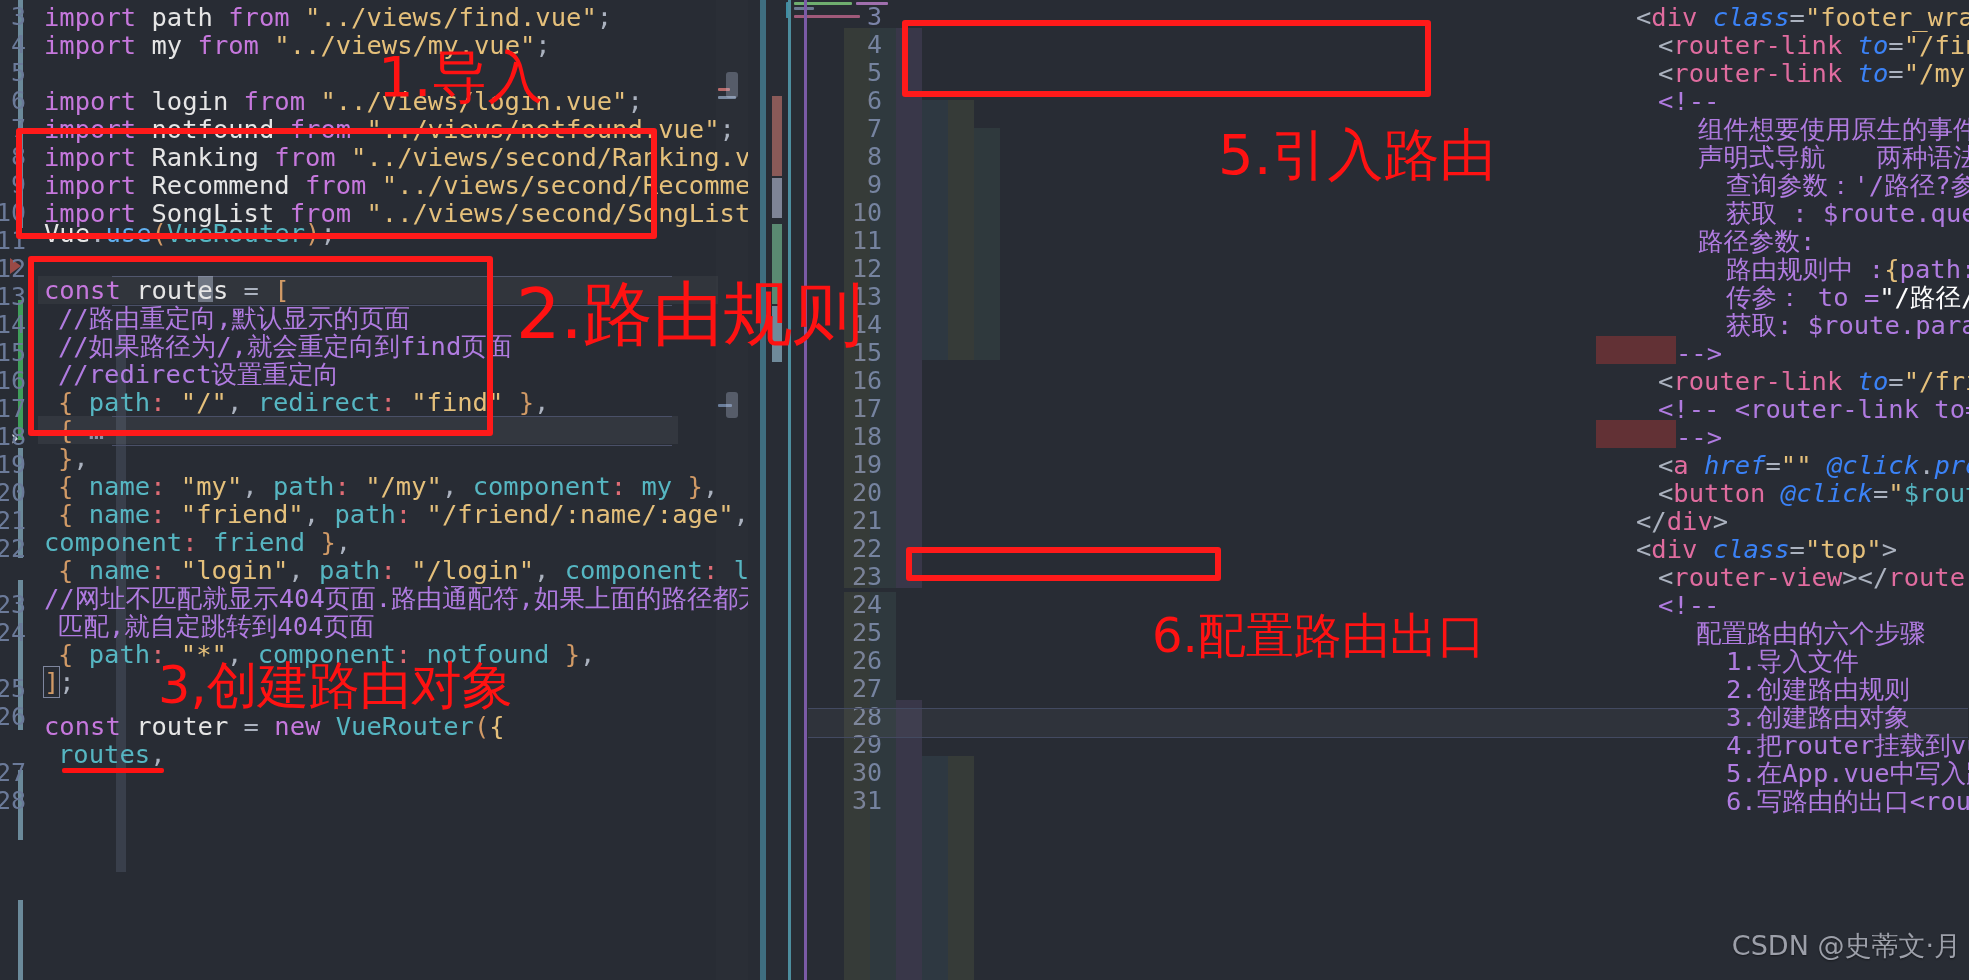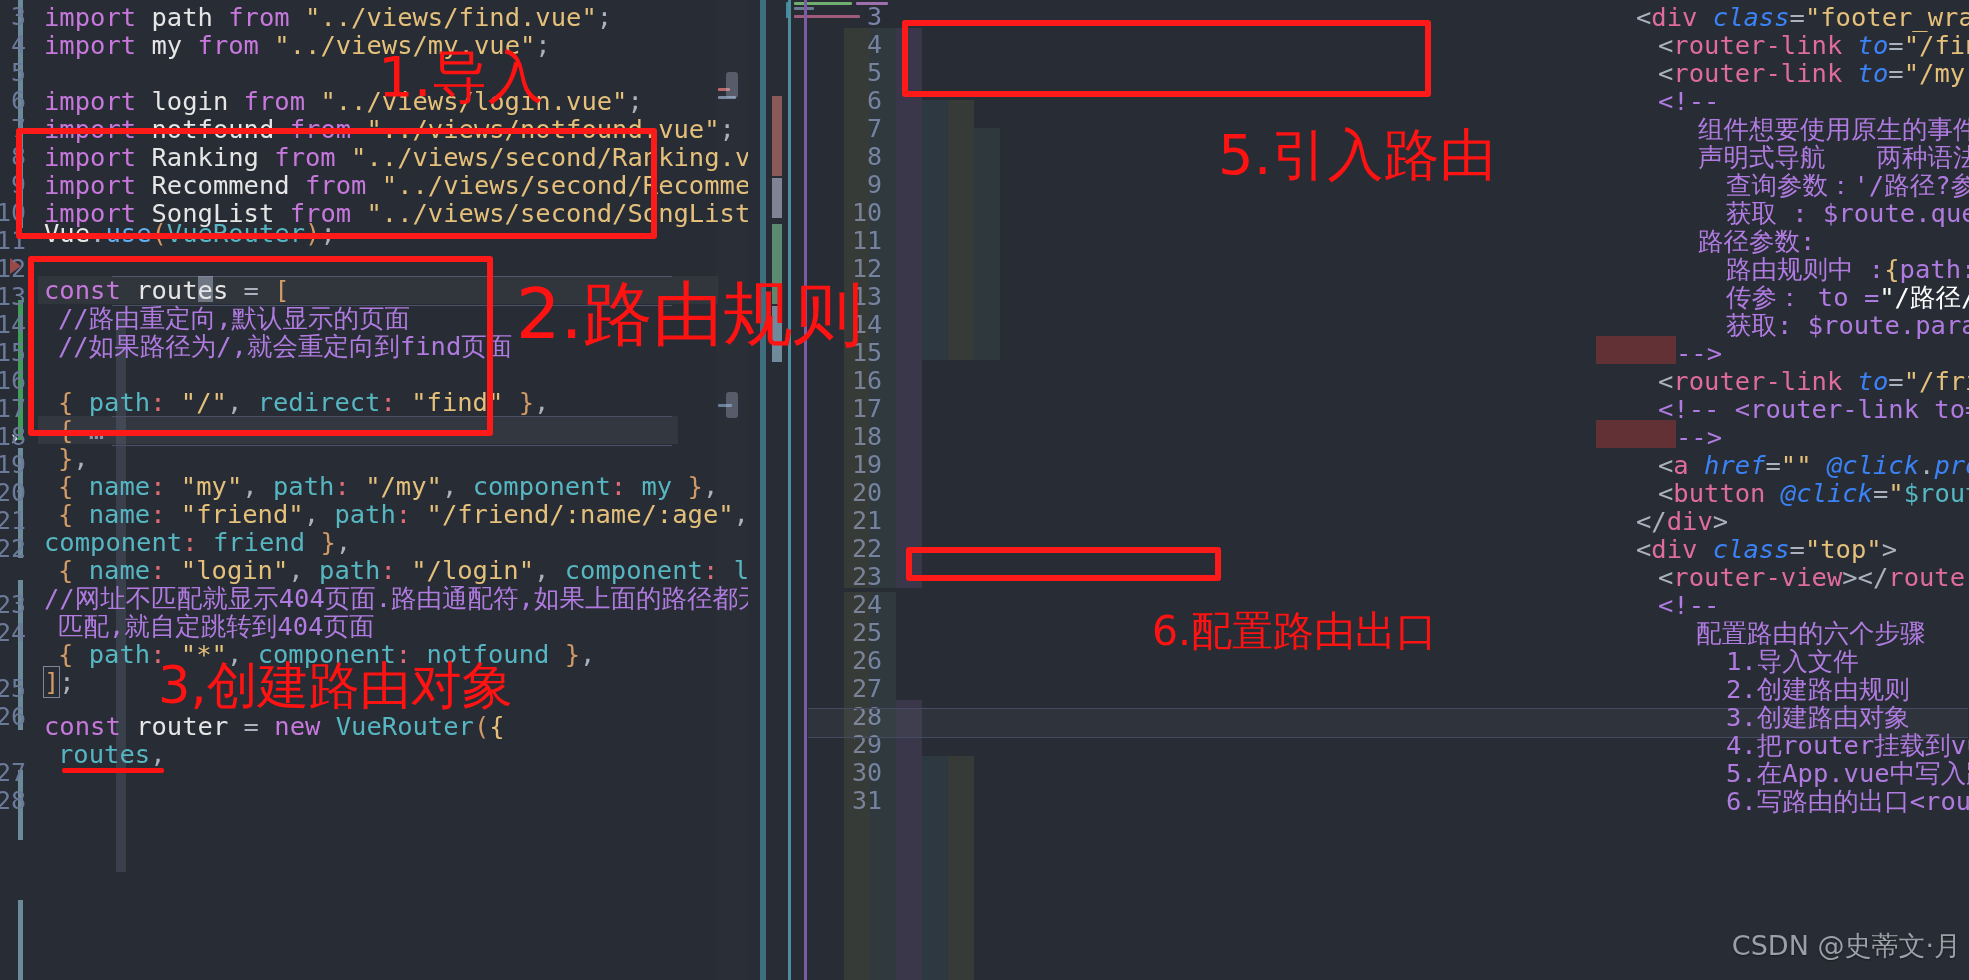--- a/index.html
+++ b/index.html
@@ -122,20 +122,21 @@
     <div class="line" style="top:31px"><span class="kw">import</span> <span class="id">my</span> <span class="kw">from</span> <span class="str">"../views/my.vue"</span><span class="punc">;</span></div>
     <div class="line" style="top:87px"><span class="kw">import</span> <span class="id">login</span> <span class="kw">from</span> <span class="str">"../views/login.vue"</span><span class="punc">;</span></div>
     <div class="line" style="top:115px"><span class="kw">import</span> <span class="id">notfound</span> <span class="kw">from</span> <span class="str">"../views/notfound.vue"</span><span class="punc">;</span></div>
     <div class="line" style="top:143px"><span class="kw">import</span> <span class="id">Ranking</span> <span class="kw">from</span> <span class="str">"../views/second/Ranking.vue"</span></div>
     <div class="line" style="top:171px"><span class="kw">import</span> <span class="id">Recommend</span> <span class="kw">from</span> <span class="str">"../views/second/Recommend.vue"</span></div>
     <div class="line" style="top:199px"><span class="kw">import</span> <span class="id">SongList</span> <span class="kw">from</span> <span class="str">"../views/second/SongList.vue"</span></div>
     <div class="line" style="top:219px"><span class="id">Vue</span><span class="punc">.</span><span class="fn">use</span><span class="org">(</span><span class="blu">VueRouter</span><span class="org">)</span><span class="punc">;</span></div>
     <div class="line" style="top:276px"><span class="kw">const</span> <span class="id">routes</span> <span class="punc">=</span> <span class="org">[</span></div>
     <div class="line" style="top:304px;left:58px"><span class="cm">//路由重定向,默认显示的页面</span></div>
     <div class="line" style="top:332px;left:58px"><span class="cm">//如果路径为/,就会重定向到find页面</span></div>
+    <div class="line" style="top:360px;left:58px"><span class="cm">//redirect设置重定向</span></div>
     <div class="line" style="top:388px;left:58px"><span class="org">{</span> <span class="blu">path</span><span class="pink">:</span> <span class="str">"/"</span><span class="punc">,</span> <span class="blu">redirect</span><span class="pink">:</span> <span class="str">"find"</span> <span class="org">}</span><span class="punc">,</span></div>
     <div class="line" style="top:416px;left:58px"><span class="org">{</span> <span style="color:#8a93a8">…</span></div>
     <div class="line" style="top:444px;left:58px"><span class="org">}</span><span class="punc">,</span></div>
     <div class="line" style="top:472px;left:58px"><span class="org">{</span> <span class="blu">name</span><span class="pink">:</span> <span class="str">"my"</span><span class="punc">,</span> <span class="blu">path</span><span class="pink">:</span> <span class="str">"/my"</span><span class="punc">,</span> <span class="blu">component</span><span class="pink">:</span> <span class="blu">my</span> <span class="org">}</span><span class="punc">,</span></div>
     <div class="line" style="top:500px;left:58px"><span class="org">{</span> <span class="blu">name</span><span class="pink">:</span> <span class="str">"friend"</span><span class="punc">,</span> <span class="blu">path</span><span class="pink">:</span> <span class="str">"/friend/:name/:age"</span><span class="punc">,</span></div>
     <div class="line" style="top:528px;left:44px"><span class="blu">component</span><span class="pink">:</span> <span class="blu">friend</span> <span class="org">}</span><span class="punc">,</span></div>
     <div class="line" style="top:556px;left:58px"><span class="org">{</span> <span class="blu">name</span><span class="pink">:</span> <span class="str">"login"</span><span class="punc">,</span> <span class="blu">path</span><span class="pink">:</span> <span class="str">"/login"</span><span class="punc">,</span> <span class="blu">component</span><span class="pink">:</span> <span class="blu">login</span> </div>
     <div class="line" style="top:584px;left:44px"><span class="cm">//网址不匹配就显示404页面.路由通配符,如果上面的路径都无法</span></div>
     <div class="line" style="top:612px;left:58px"><span class="cm">匹配,就自定跳转到404页面</span></div>
     <div class="line" style="top:640px;left:58px"><span class="org">{</span> <span class="blu">path</span><span class="pink">:</span> <span class="str">"*"</span><span class="punc">,</span> <span class="blu">component</span><span class="pink">:</span> <span class="blu">notfound</span> <span class="org">}</span><span class="punc">,</span></div>
@@ -265,15 +266,15 @@
 <div class="box" style="left:28px;top:256px;width:465px;height:180px;"></div>
 <div class="anno" style="left:516px;top:268px;font-size:70px;">2.路由规则</div>
 
 <div class="anno" style="left:158px;top:652px;font-size:51px;">3,创建路由对象</div>
 <div class="uline" style="left:62px;top:768px;width:102px;"></div>
 
 <div class="box" style="left:902px;top:20px;width:529px;height:77px;"></div>
 <div class="anno" style="left:1218px;top:118px;font-size:56px;">5.引入路由</div>
 
 <div class="box" style="left:906px;top:547px;width:315px;height:34px;"></div>
-<div class="anno" style="left:1152px;top:604px;font-size:41px;">6.配置路由出口</div>
+<div class="anno" style="left:1152px;top:604px;font-size:48px;">6.配置路由出口</div>
 
 <div class="watermark">CSDN @史蒂文·月</div>
 
 </body></html>

